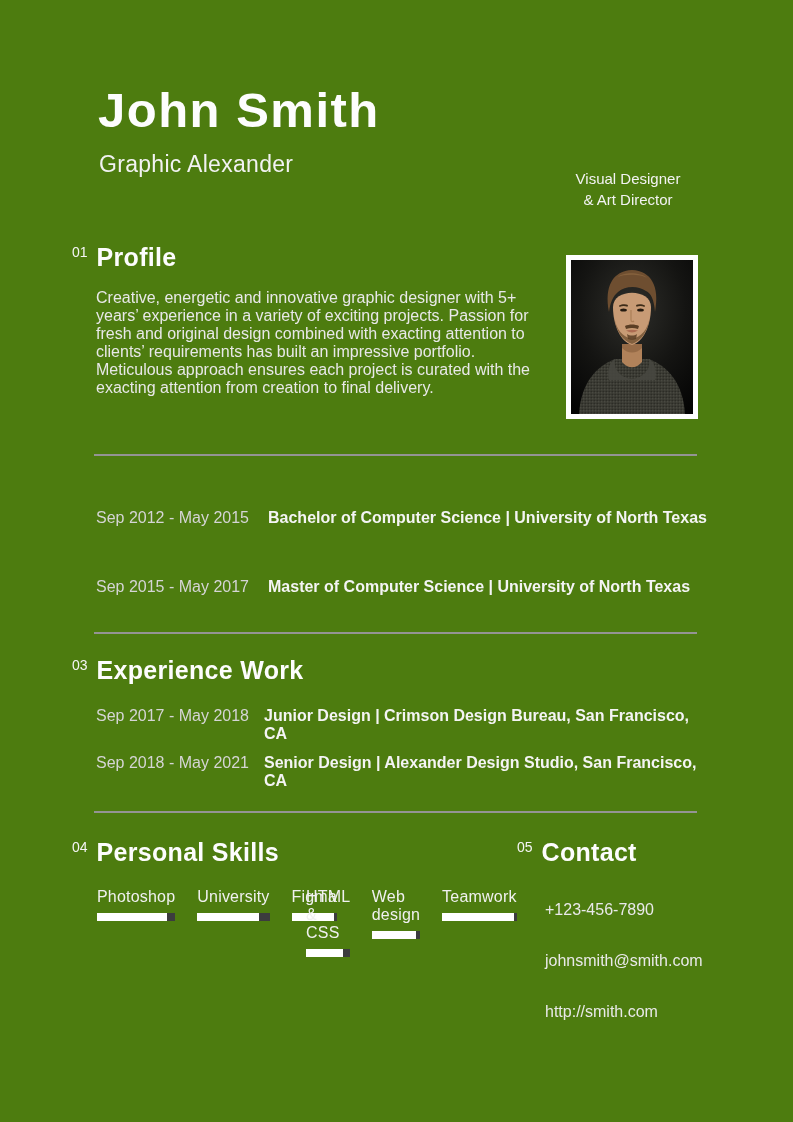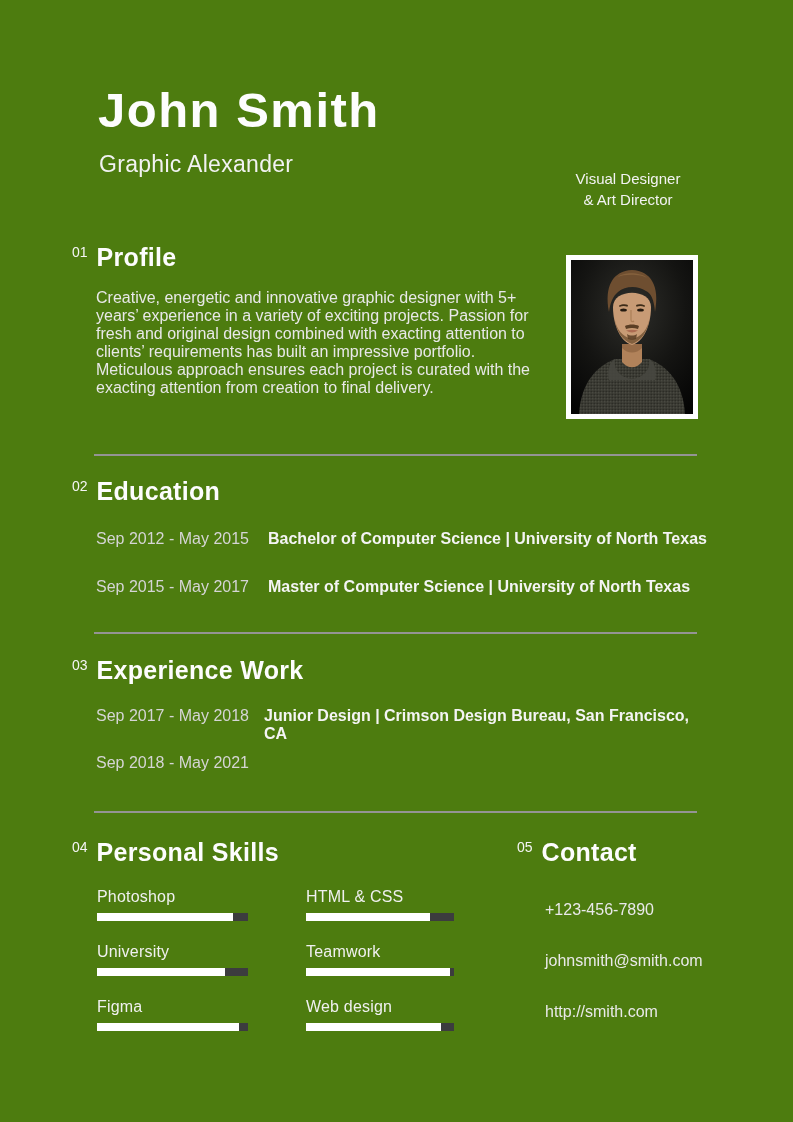--- a/index.html
+++ b/index.html
@@ -40,27 +40,27 @@
   .photo-frame svg{display:block;width:100%;height:100%;}
   
   .divider{position:absolute;left:94px;width:603px;height:2px;background:#949494;}
   .div-1{top:454px;}
   .div-2{top:632px;}
   .div-3{top:811px;}
   
   .t-row{position:absolute;left:96px;width:620px;display:flex;font-size:16px;}
   .t-dates{width:172px;flex:0 0 172px;color:#d5d5d5;font-weight:400;}
   .t-detail{font-weight:700;color:#f4f4f4;}
-  .edu-1{top:530px;align-items:flex-end;}
+  .edu-1{top:509px;align-items:flex-end;}
   .edu-2{top:578px;}
   .exp-1{top:707px;}
   .exp-2{top:754px;}
   .exp-row .t-dates{flex-basis:168px;width:168px;}
   
-  .skill-col{position:absolute;display:flex;flex-direction:column;gap:22px;}
+  .skill-col{position:absolute;display:flex;flex-direction:row;gap:22px;}
   .skill-col-left{left:97px;top:888px;width:151px;}
   .skill-col-right{left:306px;top:888px;width:148px;}
   .skill{display:flex;flex-direction:column;gap:7px;}
   .skill-label{font-size:16px;color:#f0f0f0;font-weight:400;letter-spacing:.2px;}
   .skill-track{width:100%;height:8px;background:#3c3c3e;}
   .skill-fill{height:100%;background:#ffffff;}
   
   .contact-list{position:absolute;left:545px;top:901px;display:flex;flex-direction:column;gap:33px;
     font-size:16px;color:#e9e9e9;}
 </style>
@@ -122,24 +122,20 @@
       <path d="M48,45.5 C51,43.8 55,43.8 57,45 L56.5,46.8 C54,45.8 51,45.8 48.5,47 Z" fill="#3e2c18"></path>
       <path d="M65,45 C67,43.8 71,43.8 74,45.5 L73.5,47 C71,45.8 68,45.8 65.5,46.8 Z" fill="#3e2c18"></path>
 
       <path d="M38,52 C33,26 42,11 61,10 C80,11 89,26 84,52 C83,40 80,33 75,31 C66,25 54,26 47,32 C42,36 39,43 38,52 Z" fill="#6e4e30"></path>
       <path d="M47,17 C52,12 70,12 76,18 C70,14 53,14 47,17 Z" fill="#85613d"></path>
     </svg>
   </div>
 
   <div class="divider div-1"></div>
 
-  <div class="sec-head" style="left:72px;top:478px;">
-    <span class="sec-num">02</span>
-    <span class="sec-title">Education</span>
-  </div>
   <div class="t-row edu-1">
     <span class="t-dates">Sep 2012 - May 2015</span>
     <span class="t-detail">Bachelor of Computer Science | University of North Texas</span>
   </div>
   <div class="t-row edu-2">
     <span class="t-dates">Sep 2015 - May 2017</span>
     <span class="t-detail">Master of Computer Science | University of North Texas</span>
   </div>
 
   <div class="divider div-2"></div>
@@ -147,20 +143,21 @@
   <div class="sec-head" style="left:72px;top:657px;">
     <span class="sec-num">03</span>
     <span class="sec-title">Experience Work</span>
   </div>
   <div class="t-row exp-row exp-1">
     <span class="t-dates">Sep 2017 - May 2018</span>
     <span class="t-detail">Junior Design | Crimson Design Bureau, San Francisco, CA</span>
   </div>
   <div class="t-row exp-row exp-2">
     <span class="t-dates">Sep 2018 - May 2021</span>
+    <span class="t-detail">Senior Design | Alexander Design Studio, San Francisco, CA</span>
   </div>
 
   <div class="divider div-3"></div>
 
   <div class="sec-head" style="left:72px;top:839px;">
     <span class="sec-num">04</span>
     <span class="sec-title">Personal Skills</span>
   </div>
 
   <div class="skill-col skill-col-left">
@@ -185,29 +182,29 @@
   </div>
 
   <div class="skill-col skill-col-right">
     <div class="skill">
       <span class="skill-label">HTML &amp; CSS</span>
       <div class="skill-track">
         <div class="skill-fill" style="width: 84%;"></div>
       </div>
     </div>
     <div class="skill">
+      <span class="skill-label">Web design</span>
+      <div class="skill-track">
+        <div class="skill-fill" style="width: 91%;"></div>
+      </div>
+    </div>
+    <div class="skill">
       <span class="skill-label">Teamwork</span>
       <div class="skill-track">
         <div class="skill-fill" style="width: 97%;"></div>
-      </div>
-    </div>
-    <div class="skill">
-      <span class="skill-label">Web design</span>
-      <div class="skill-track">
-        <div class="skill-fill" style="width: 91%;"></div>
       </div>
     </div>
   </div>
 
   <div class="sec-head" style="left:517px;top:839px;">
     <span class="sec-num">05</span>
     <span class="sec-title">Contact</span>
   </div>
   <div class="contact-list">
     <div>+123-456-7890</div>

